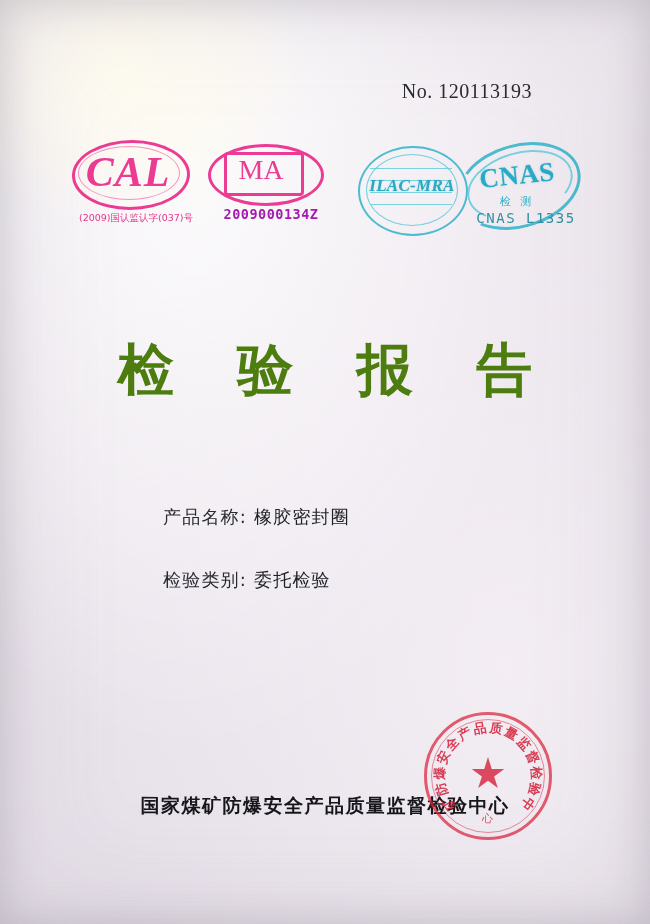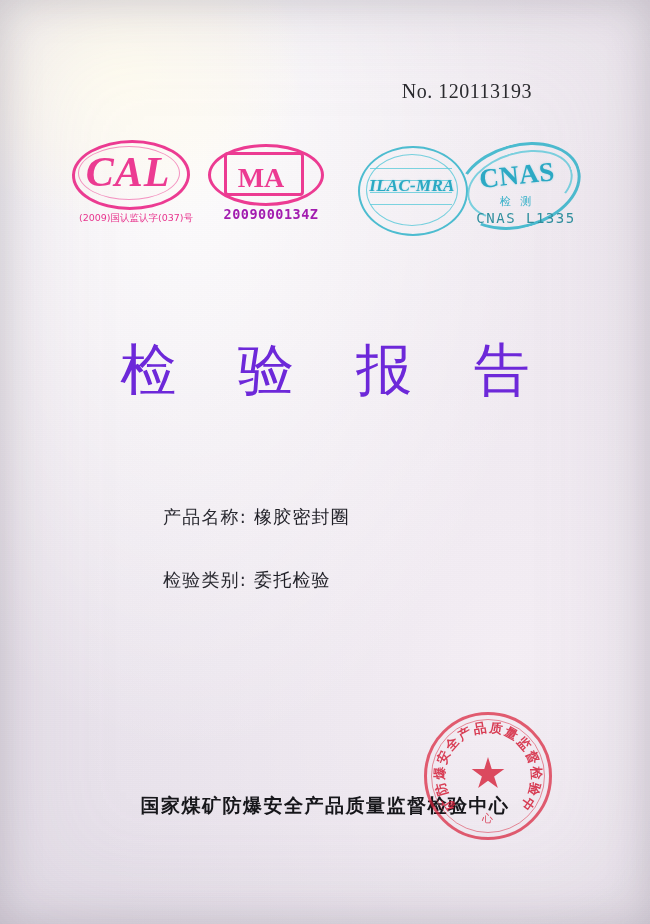--- a/index.html
+++ b/index.html
@@ -137,26 +137,25 @@
     width: 74px; height: 38px;
     border: 3px solid #ec3b92;
     border-radius: 4px;
   }
   #stamp-ma .ma-text {
     position: absolute;
     left: 28px; top: 7px;
     width: 74px;
     text-align: center;
     font-family: "Liberation Serif", serif;
-    font-weight: bold;
+    font-weight: normal;
     font-size: 28px;
     line-height: 38px;
     color: #ec3b92;
     letter-spacing: 0px;
-    margin-top: 8px;
   }
   #stamp-ma .ma-code {
     position: absolute;
     left: 0; top: 62px;
     width: 150px;
     text-align: center;
     font-family: "DejaVu Sans Mono", monospace;
     font-weight: bold;
     font-size: 13.5px;
     letter-spacing: .5px;
@@ -274,25 +273,25 @@
     color: #2f8f9e;
   }
 
   
   #doc-title {
     position: absolute;
     left: 0; right: 0;
     top: 333px;
     text-align: center;
     font-family: "DejaVu Sans", "Liberation Sans", sans-serif;
-    font-weight: normal;
+    font-weight: bold;
     font-size: 56px;
     letter-spacing: 22px;
     text-indent: 22px;
-    color: #6d28d9;
+    color: #4d7c0f;
   }
 
   
   #fields {
     position: absolute;
     left: 163px;
     top: 505px;
     width: 420px;
   }
   .field-row {

